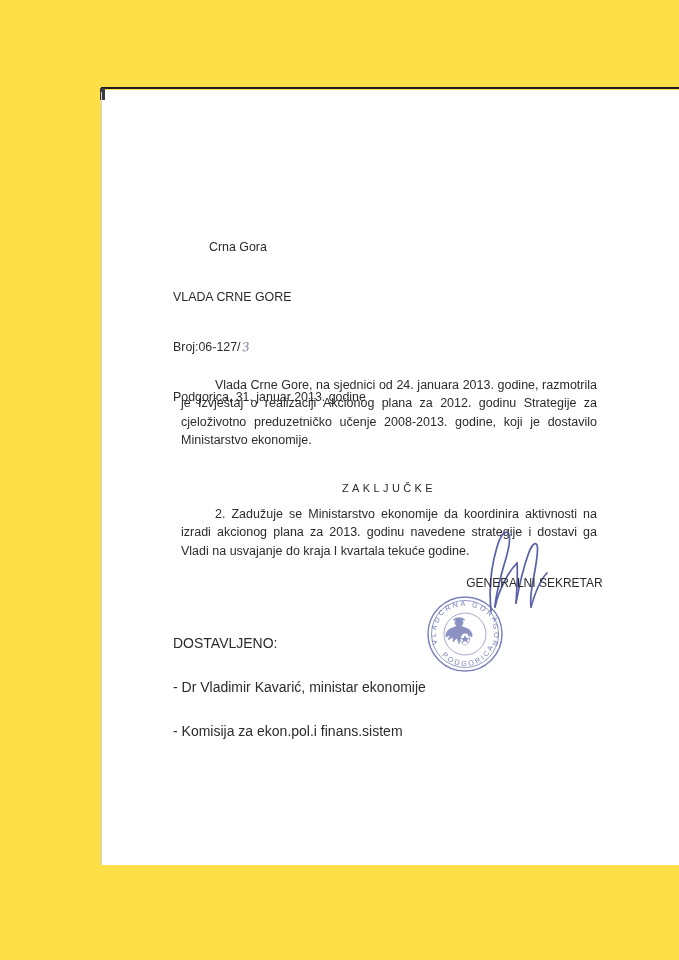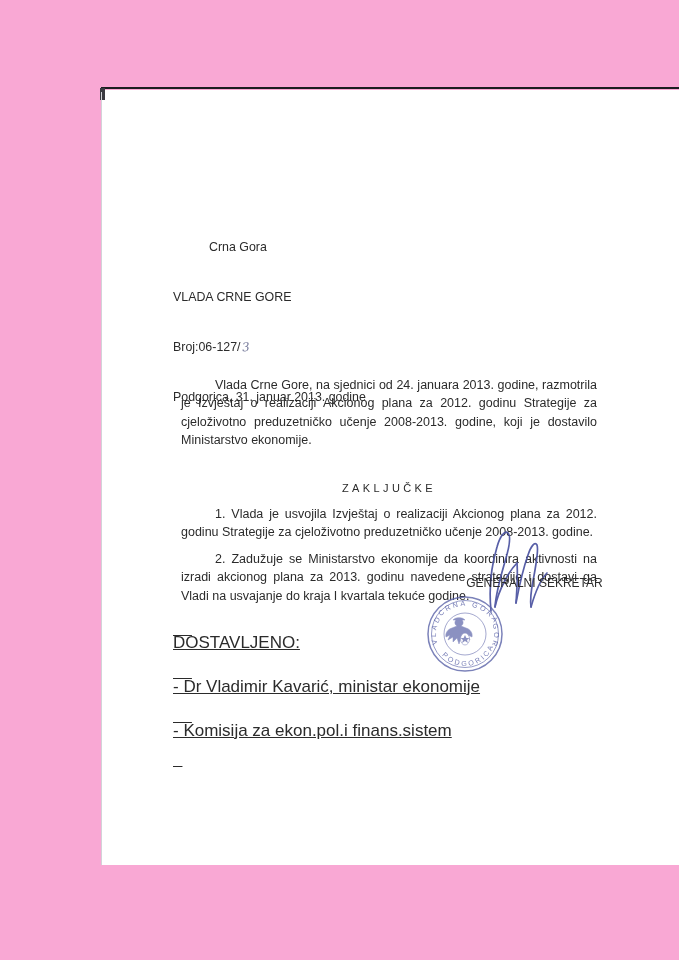--- a/index.html
+++ b/index.html
@@ -4,21 +4,21 @@
 <style>
   html, body {
     margin: 0;
     padding: 0;
     background: #ffffff;
   }
   #page {
     position: relative;
     width: 679px;
     height: 960px;
-    background: #f9a8d4;
+    background: #fde047;
     overflow: hidden;
     font-family: "Liberation Sans", sans-serif;
     color: #2b2b2b;
   }
 
   
   .scan-top-rule {
     position: absolute;
     left: 101px;
     top: 87px;
@@ -129,24 +129,23 @@
     width: 94px;
     height: 94px;
     pointer-events: none;
   }
 
   
   .dostavljeno {
     position: absolute;
     left: 173px;
     top: 607px;
-    font-size: 17px;
+    font-size: 14px;
     line-height: 14.6px;
     white-space: pre;
-    text-decoration: underline;
   }
 </style>
 </head>
 <body>
 
 <div id="page">
 
   <div class="page-sheet"></div>
   <div class="scan-top-rule"></div>
   <div class="scan-corner"></div>
@@ -160,21 +159,20 @@
       <span class="hand-number">3</span>
     </div>
     <div>Podgorica, 31. januar 2013. godine</div>
   </div>
 
   <div class="body-block">
     <p class="para">Vlada Crne Gore, na sjednici od 24. januara 2013. godine, razmotrila je Izvještaj o realizaciji Akcionog plana za 2012. godinu Strategije za cjeloživotno preduzetničko učenje 2008-2013. godine, koji je dostavilo Ministarstvo ekonomije.</p>
     <div class="gap-s"></div>
     <div class="gap-m"></div>
     <p class="zakljucke">ZAKLJUČKE</p>
-    <p class="para">1. Vlada je usvojila Izvještaj o realizaciji Akcionog plana za 2012. godinu Strategije za cjeloživotno preduzetničko učenje 2008-2013. godine.</p>
     <p class="para">2. Zadužuje se Ministarstvo ekonomije da koordinira aktivnosti na izradi akcionog plana za 2013. godinu navedene strategije i dostavi ga Vladi na usvajanje do kraja I kvartala tekuće godine.</p>
   </div>
 
   <svg class="sig-ink" viewBox="0 0 110 86">
     <g fill="none" stroke="#4a52a0" stroke-width="1.7" stroke-linecap="round" stroke-linejoin="round" opacity=".92">
       <path d="M36 84 C 34 64, 36 40, 42 20 C 45 9, 50 3, 53 6 C 56 9, 54 22, 49 38 C 45 52, 41 66, 40 80"></path>
       <path d="M40 80 C 44 62, 54 44, 62 36"></path>
       <path d="M62 36 C 63 48, 62 62, 61 76"></path>
       <path d="M61 76 C 64 60, 68 42, 73 28 C 76 19, 80 14, 82 18 C 84 23, 81 38, 78 54 C 76 64, 75 72, 76 80"></path>
       <path d="M76 80 C 80 66, 86 52, 92 46"></path>

